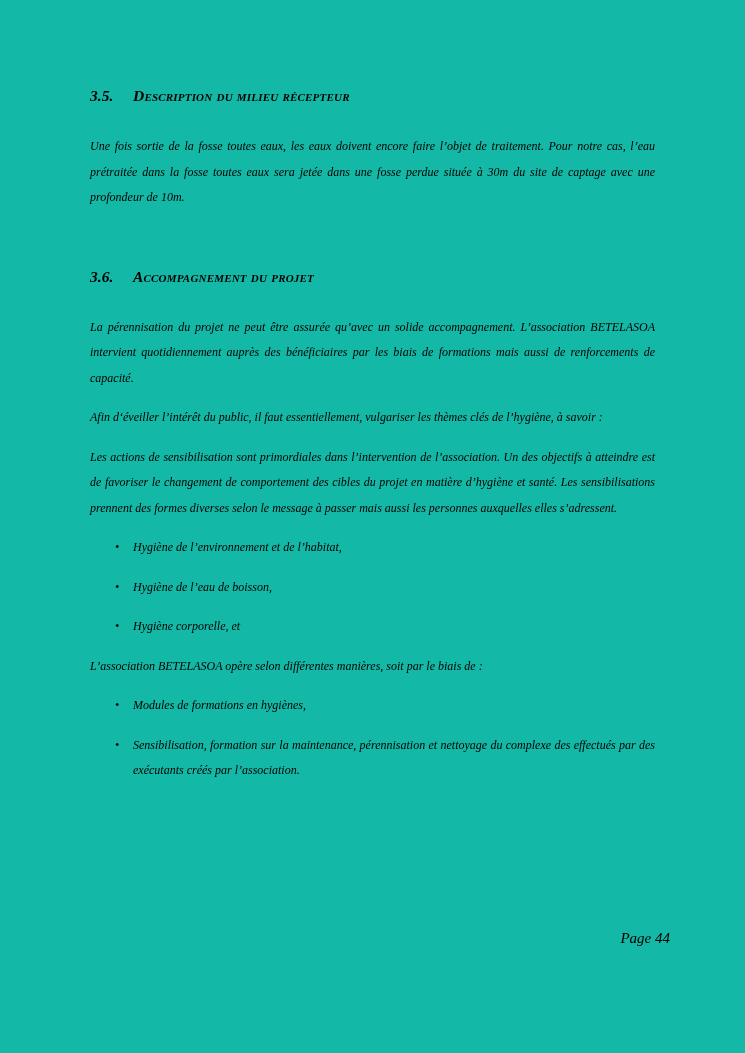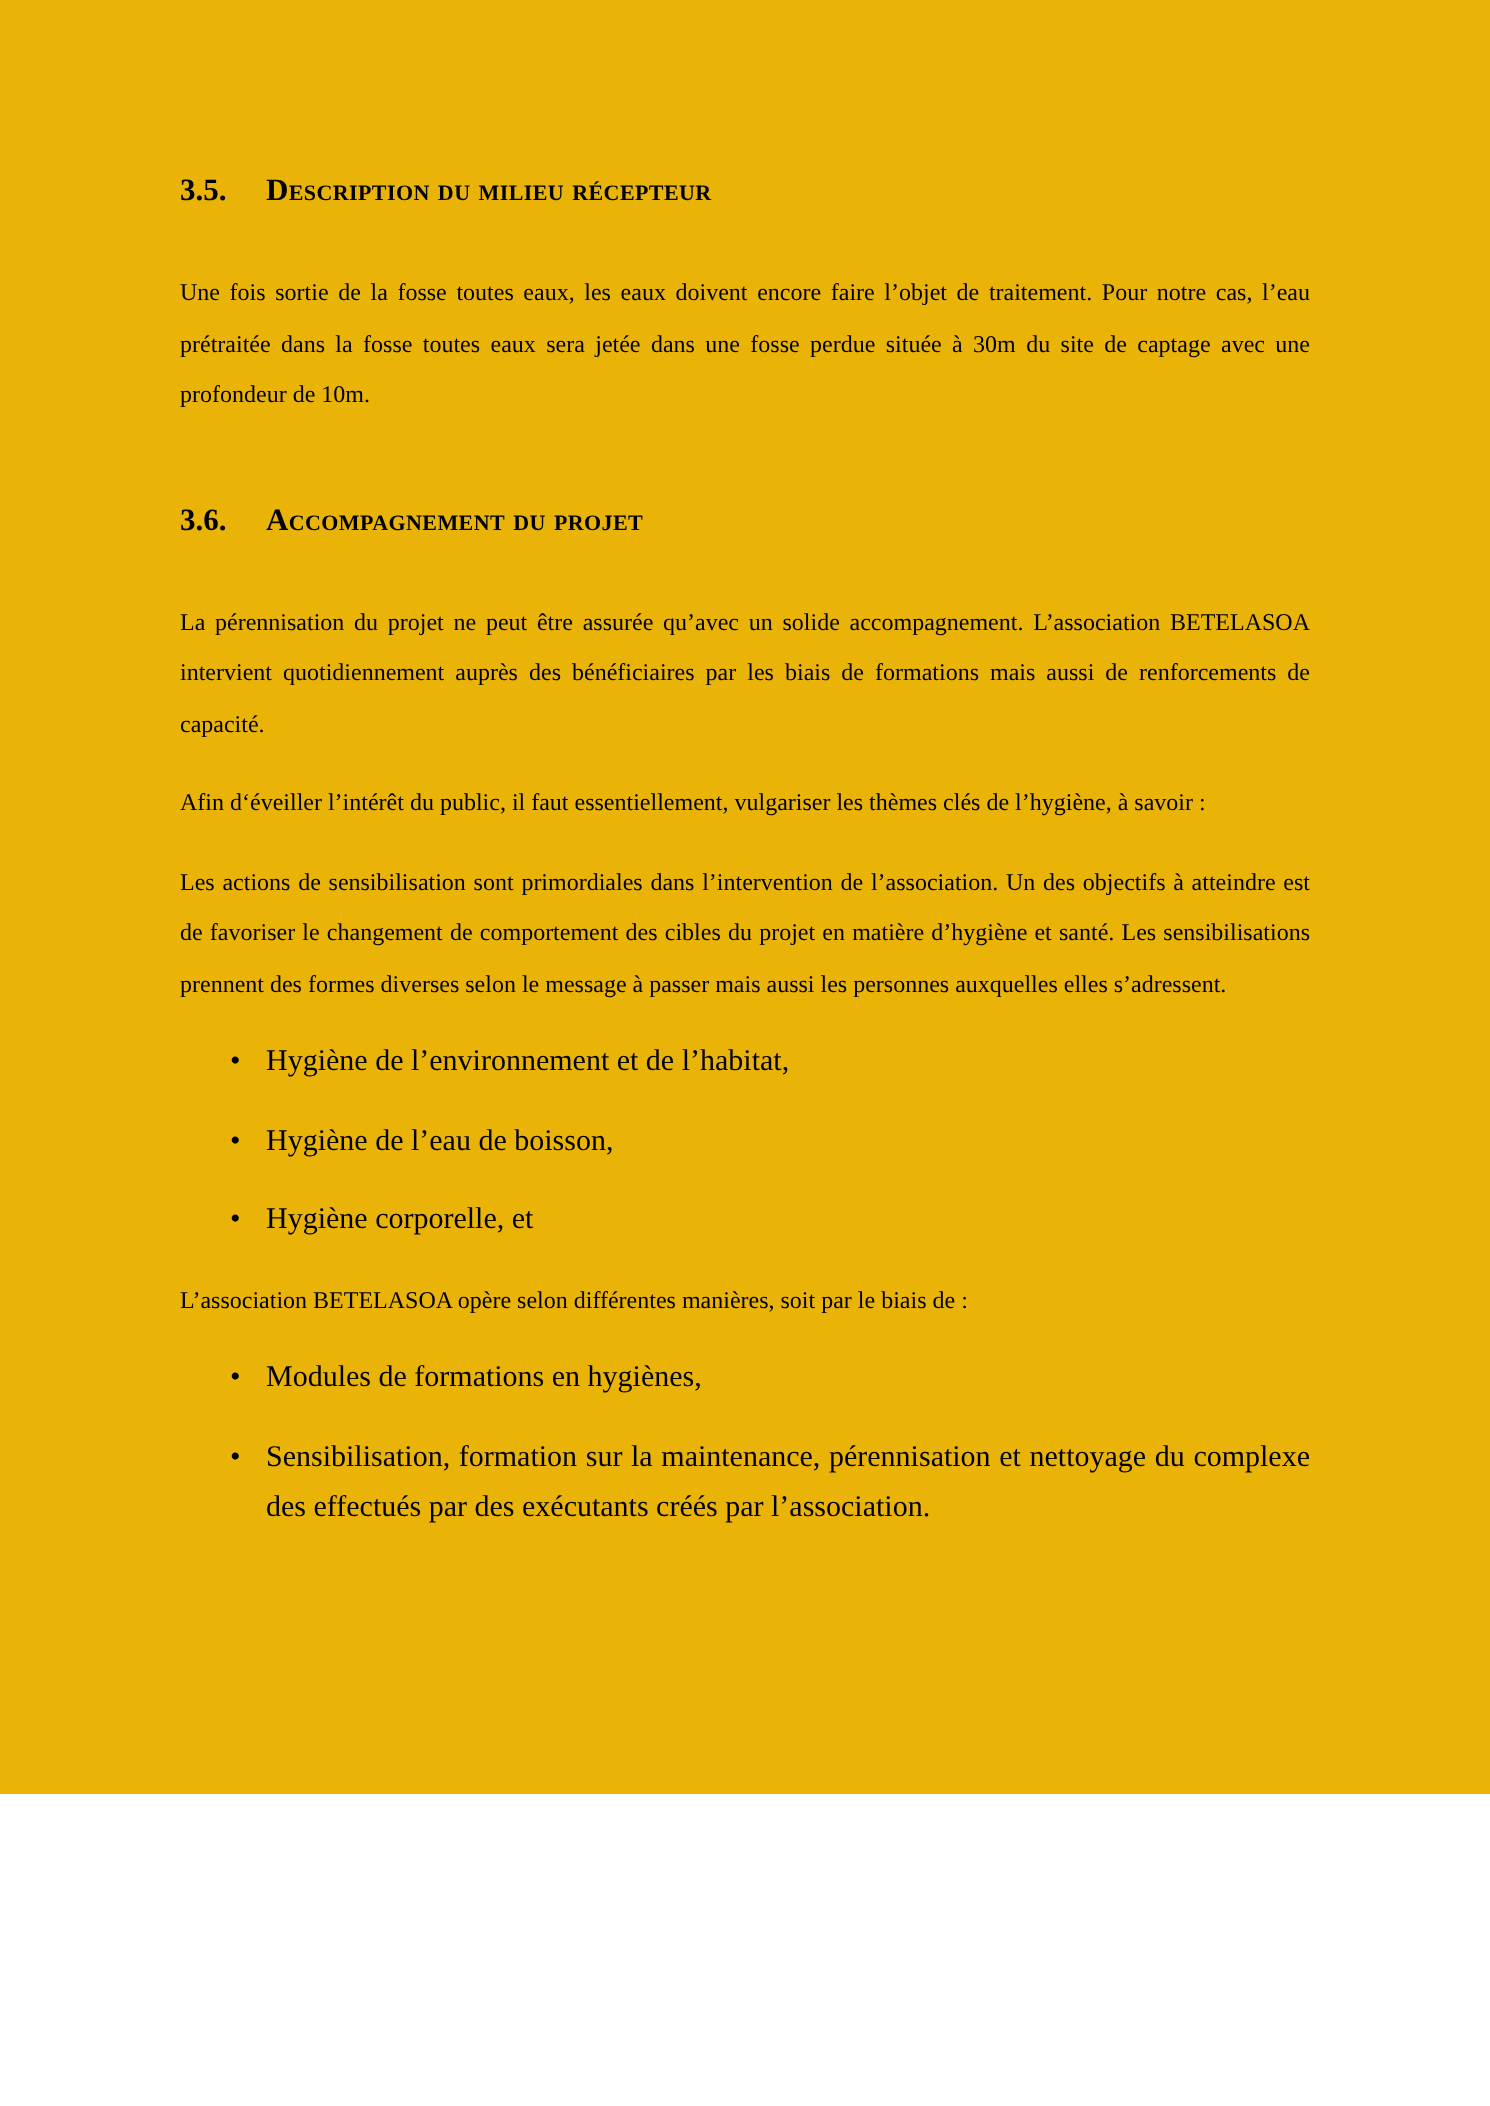--- a/index.html
+++ b/index.html
@@ -4,57 +4,58 @@
 <style>
   * { margin: 0; padding: 0; box-sizing: border-box; }
   html, body { background: #ffffff; }
   body {
     font-family: "Liberation Serif", serif;
     color: #000000;
   }
   .page {
     position: relative;
     width: 745px;
-    height: 897px;
-    background: #eab308;
+    height: 1053px;
+    background: #14b8a6;
     padding: 86px 90px 0 90px;
     overflow: hidden;
+    font-style: italic;
   }
   .heading {
     font-size: 15.5px;
     font-weight: bold;
     line-height: 20px;
     margin: 0 0 28px 0;
     white-space: nowrap;
   }
   .heading .hnum {
     display: inline-block;
     width: 43px;
     font-variant: normal;
   }
   .heading .htitle {
     font-variant: small-caps;
     letter-spacing: 0.2px;
   }
   .heading.second {
-    margin-top: 40px;
+    margin-top: 56px;
   }
   p.body-par {
     font-size: 12px;
     line-height: 25.5px;
     text-align: justify;
     margin: 0 0 14px 0;
   }
   ul.bullets {
     list-style: none;
     margin: 0 0 0 0;
   }
   ul.bullets li {
     position: relative;
-    font-size: 15px;
+    font-size: 12px;
     line-height: 25.5px;
     text-align: justify;
     padding-left: 43px;
     margin-bottom: 14px;
   }
   ul.bullets li::before {
     content: "\2022";
     position: absolute;
     left: 25px;
     top: 0;

